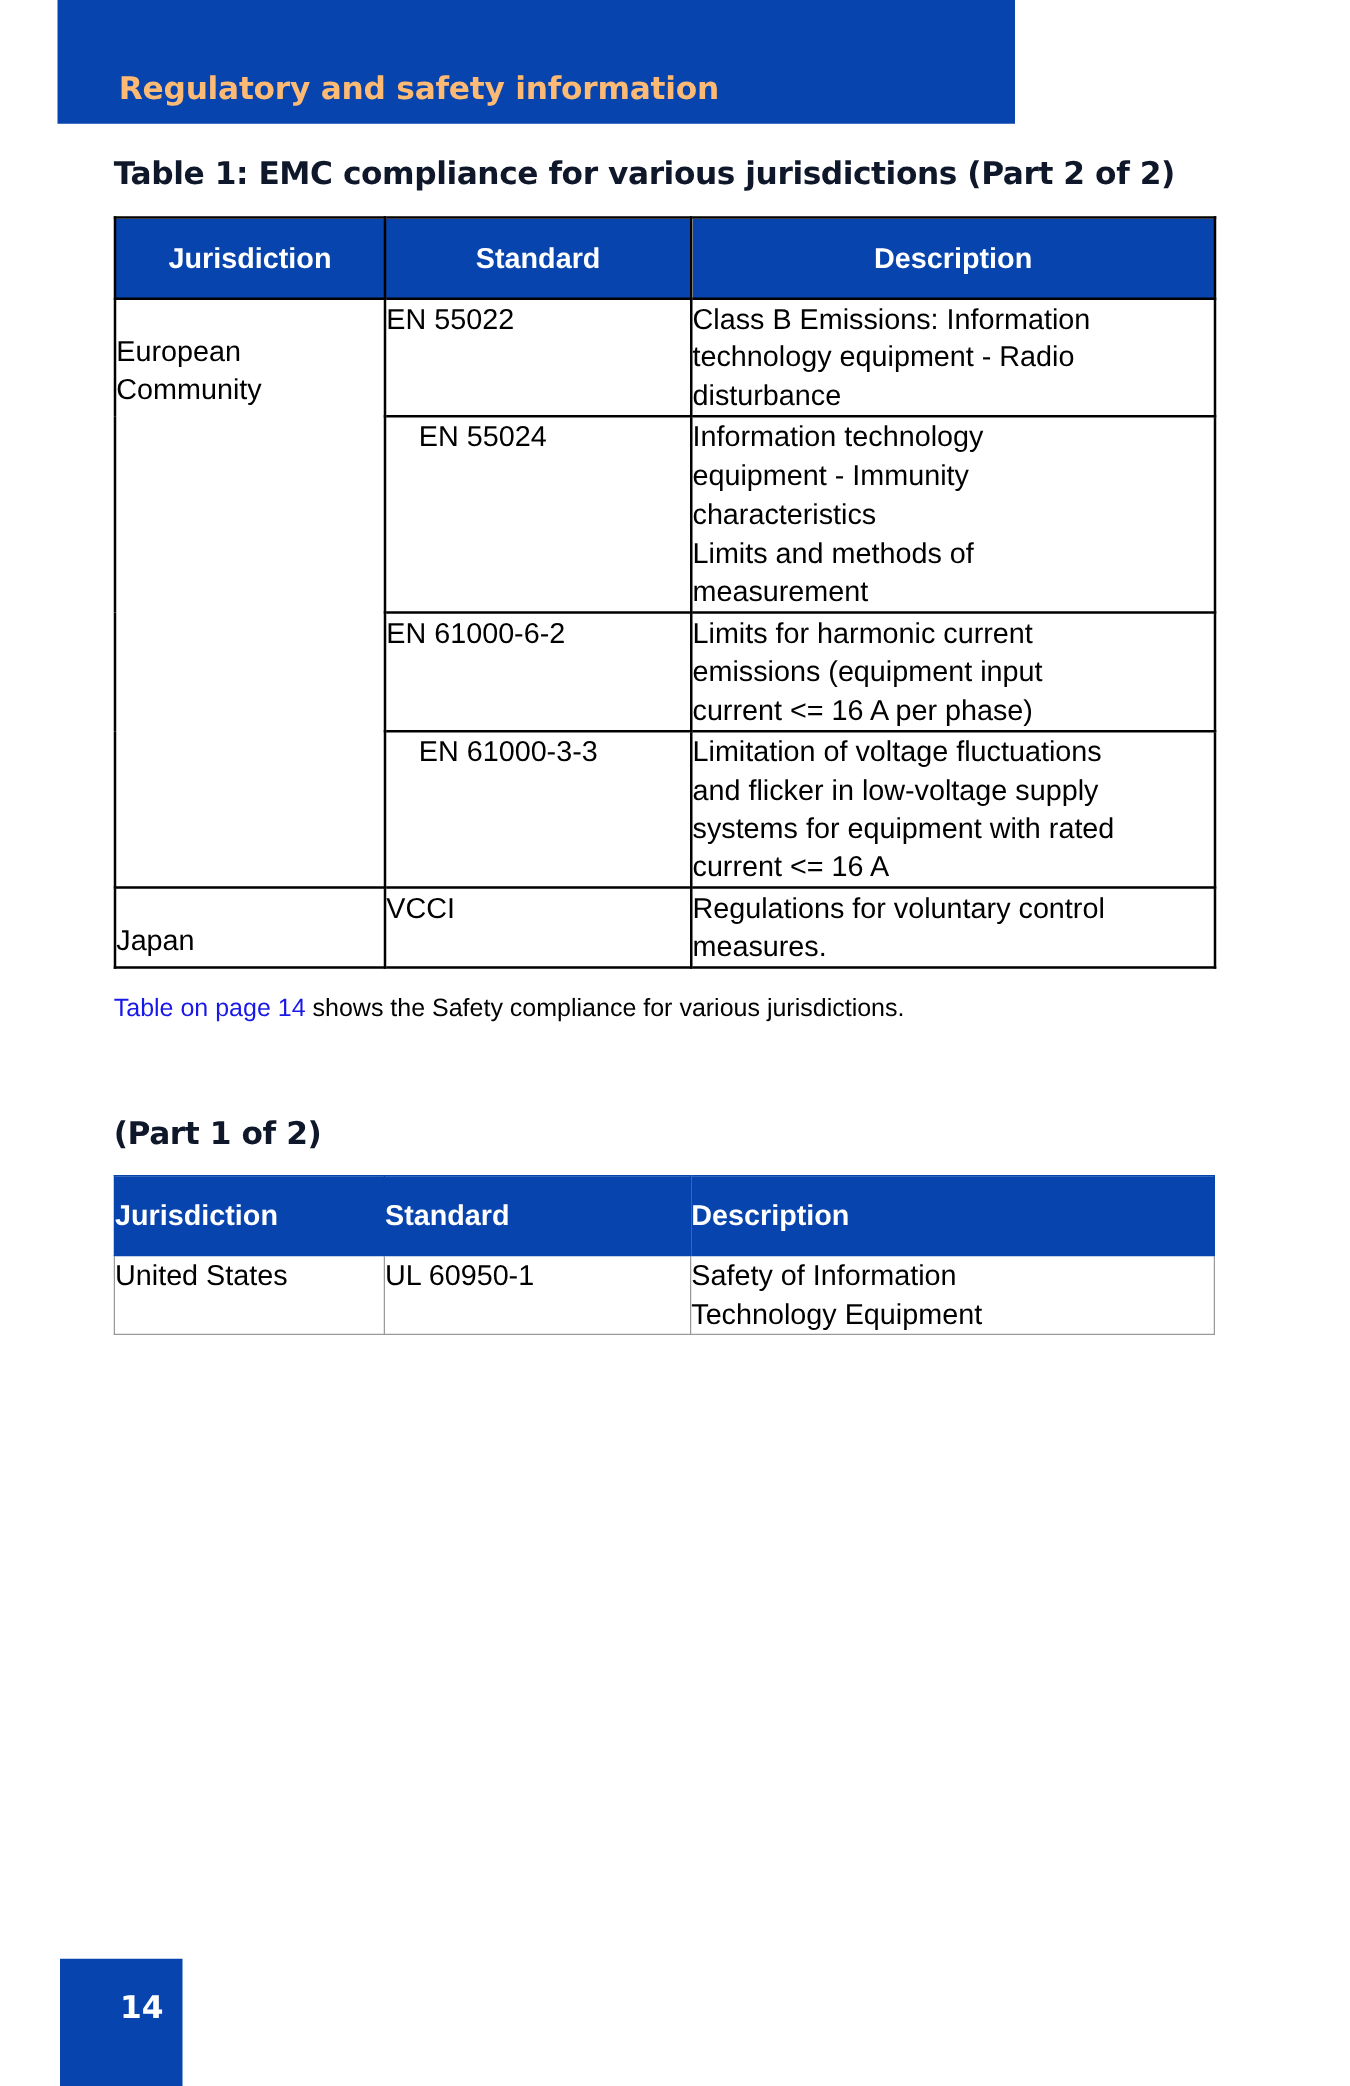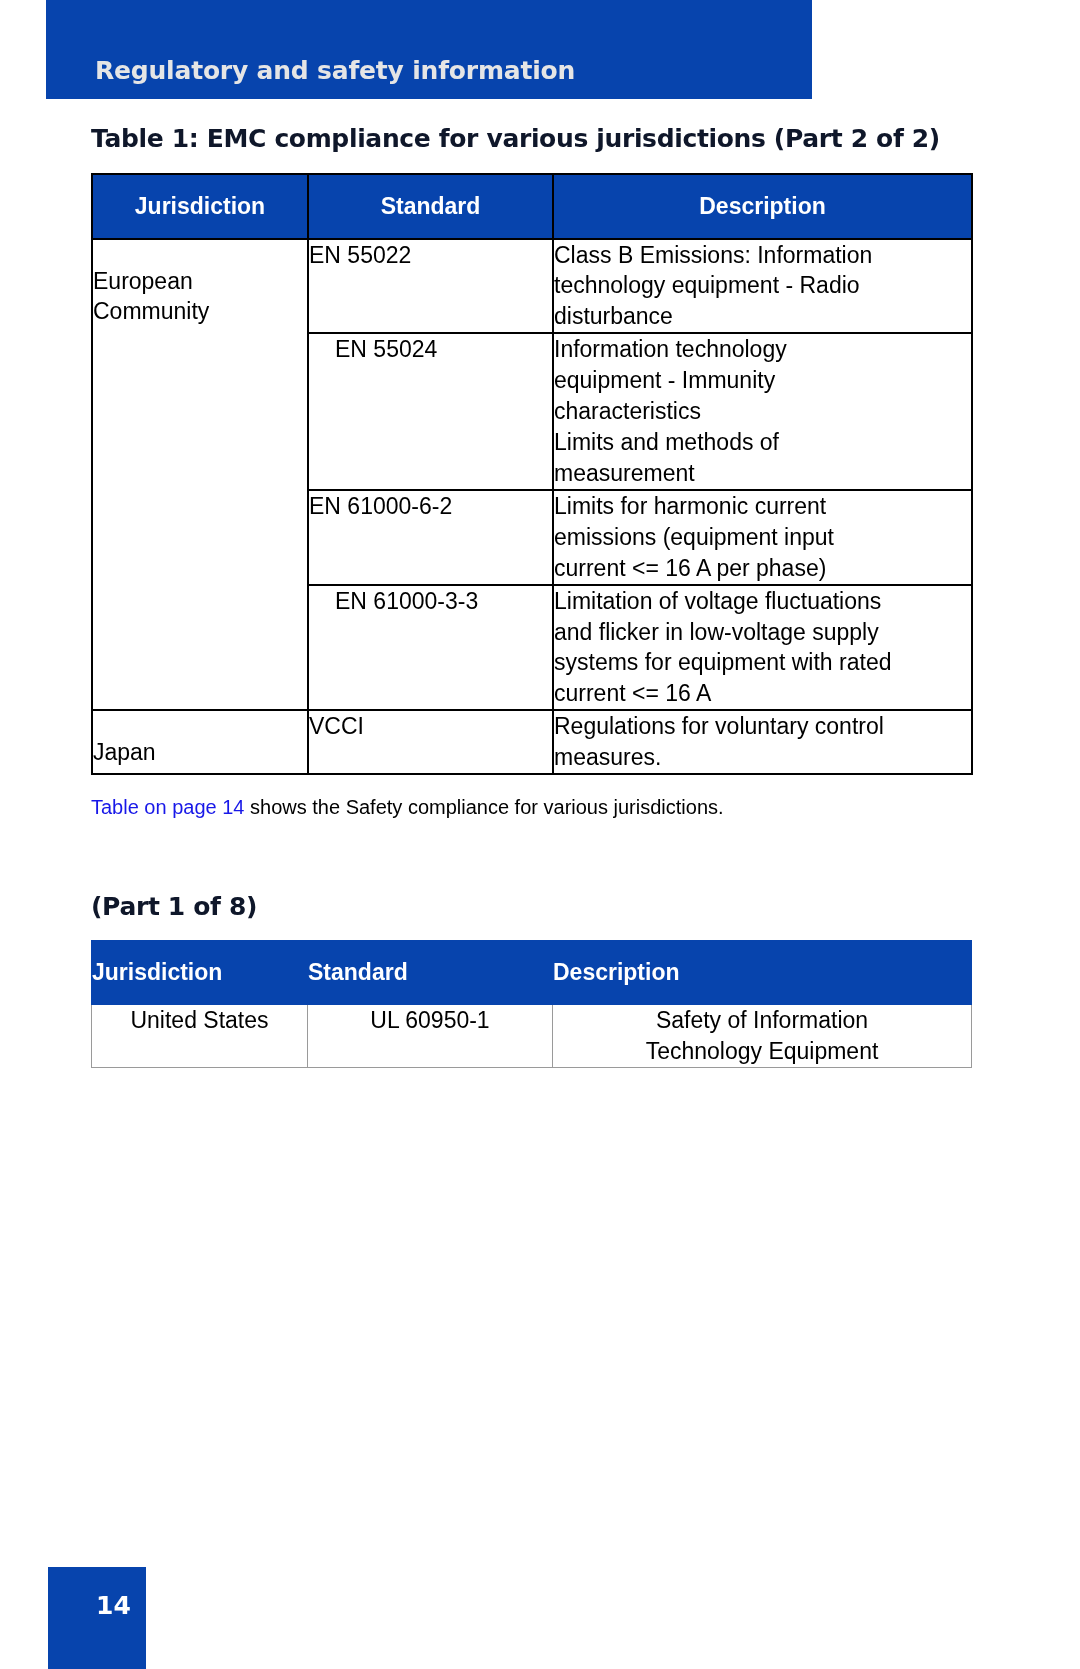--- a/index.html
+++ b/index.html
@@ -25,21 +25,21 @@
     top: 0;
     width: 766px;
     height: 99px;
     background: #0744AD;
     box-sizing: border-box;
   }
   .header-banner-title {
     position: absolute;
     left: 49px;
     bottom: 14px;
-    color: #e5e5e5;
+    color: #fdba74;
     font-size: 25px;
     font-weight: bold;
     letter-spacing: -0.2px;
     white-space: nowrap;
     font-family: "DejaVu Sans", sans-serif;
   }
 
   
   .content {
     position: absolute;
@@ -107,21 +107,20 @@
   }
   .t1 td.jur-cell {
     padding-top: 26px;
   }
   .t1 td.std-cell { white-space: nowrap; }
   .t1 td.indent { padding-left: 26px; }
 
   
   .t2 th, .t2 td {
     border: 1px solid #9a9a9a;
-    text-align: center;
   }
   .t2 .thead-row th {
     text-align: left;
     border-color: #0744AD;
   }
   .t2 td {
     padding: 26px 14px 30px 14px;
     line-height: 1.345;
   }
   .t2 td.std-cell { white-space: nowrap; }
@@ -209,21 +208,21 @@
       </tr>
     </tbody>
   </table>
 
   <p class="body-para"><span class="xref-link">Table  on page 14</span><span> shows the Safety compliance for various jurisdictions.</span></p>
 
   <div class="gap-after-para"></div>
 
   <div class="table-caption caption-2">
     <br>
-    <span>(Part 1 of 8)</span>
+    <span>(Part 1 of 2)</span>
   </div>
 
   <table class="doc-table t2">
     <colgroup>
         <col class="c1">
         <col class="c2">
         <col class="c3">
       </colgroup>
     <thead>
       <tr class="thead-row">

